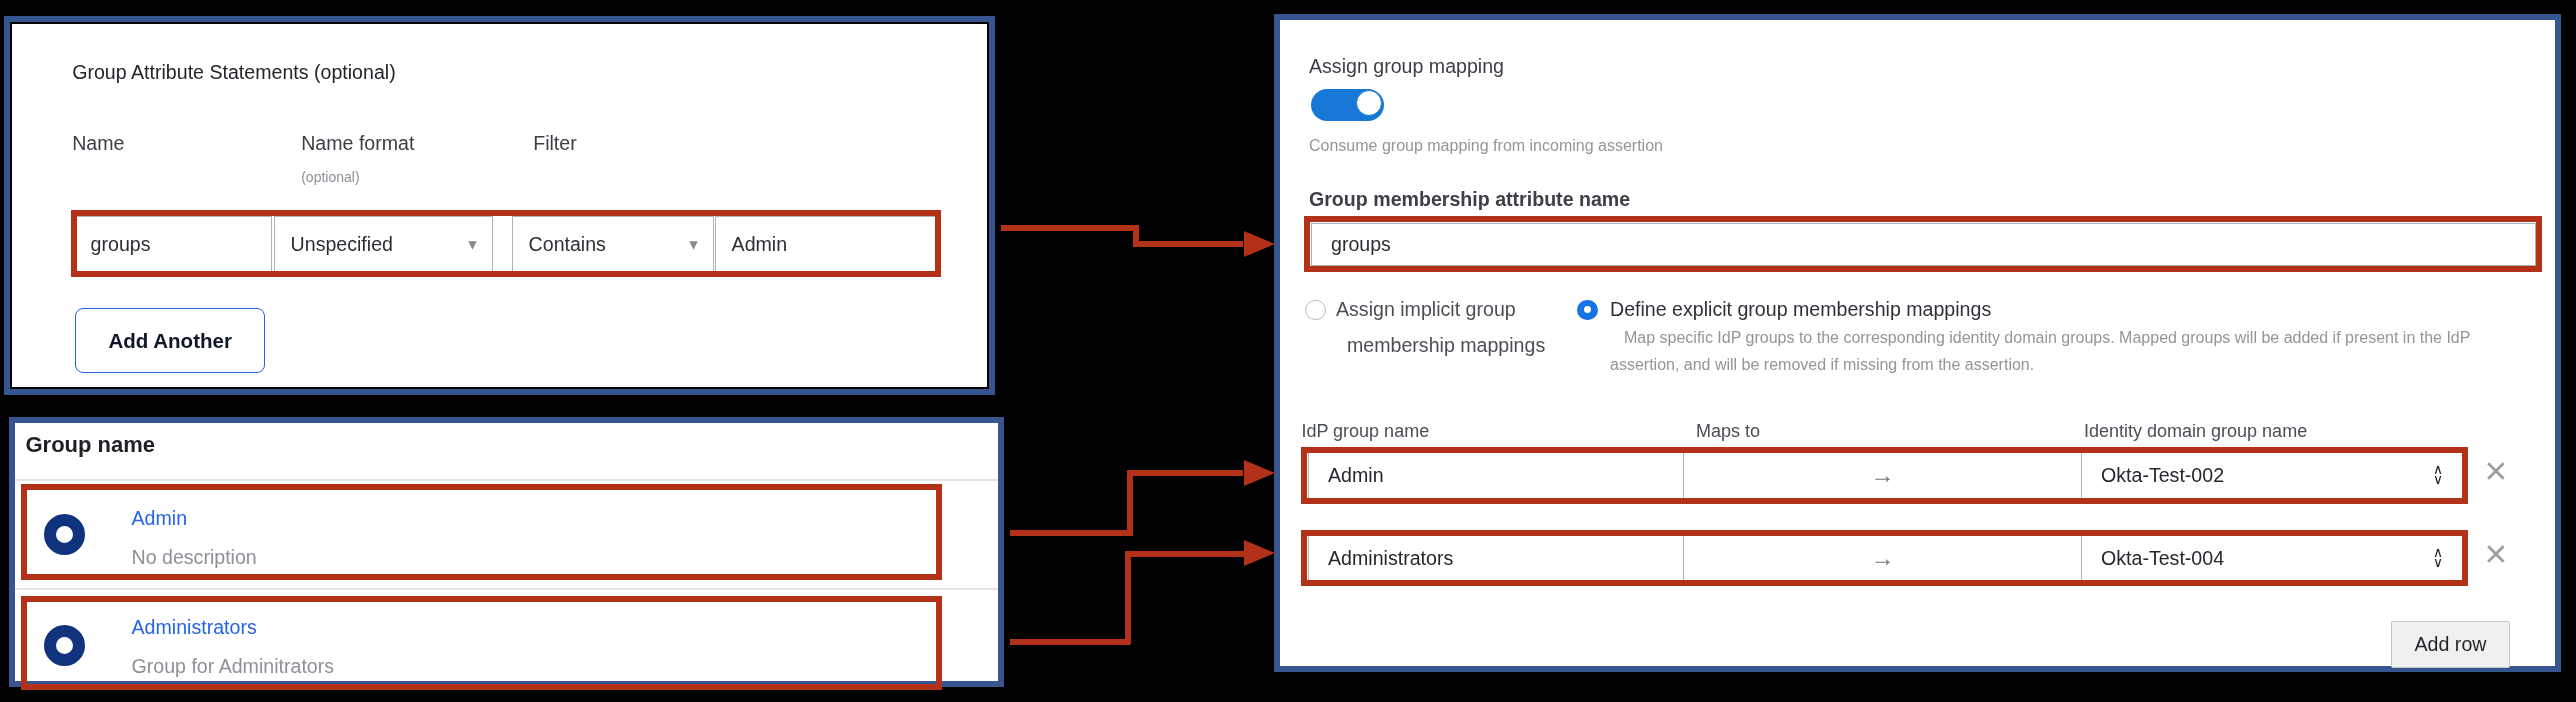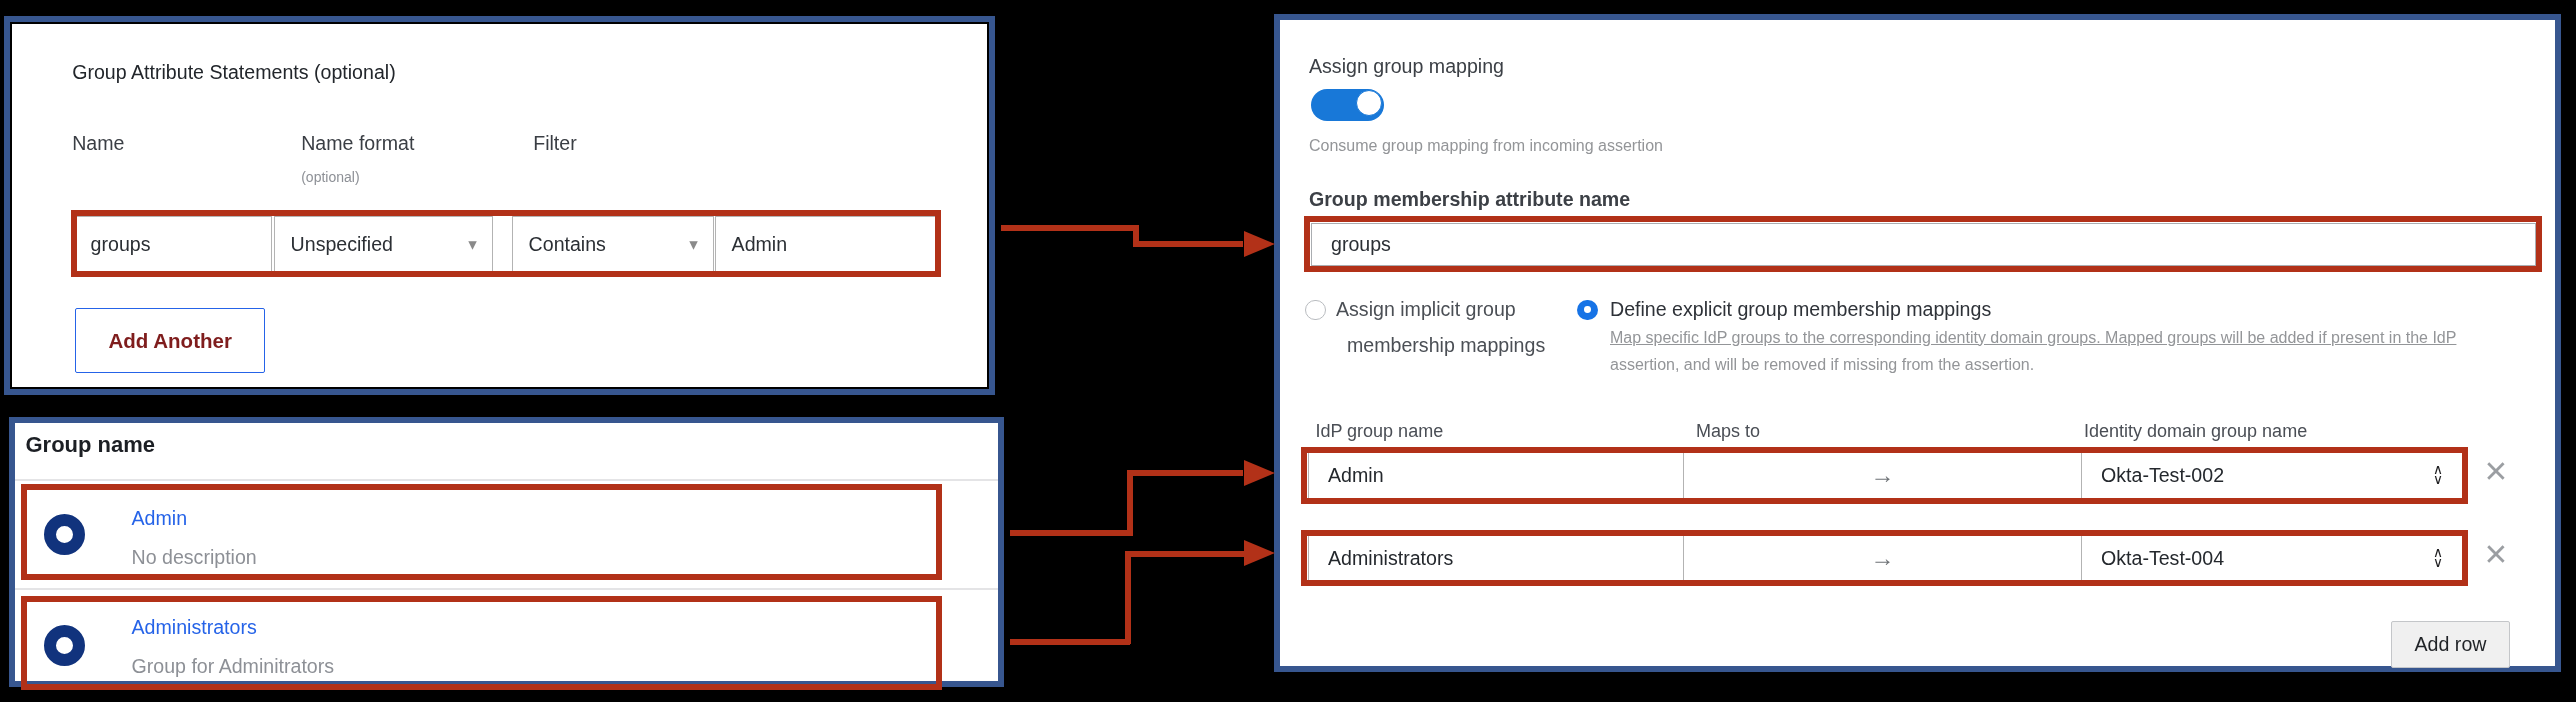--- a/index.html
+++ b/index.html
@@ -14,21 +14,21 @@
   #panel-attr { left:10.2px; top:10.2px; width:979px; height:367px;
     border:2.6px solid #000; box-shadow:0 0 0 6px #37568f;margin-top:12px; }
   .lbl { font-size:19.6px; color:#3a3e44; white-space:nowrap; }
   .lbl-dark { font-size:19.6px; color:#22262b; white-space:nowrap; }
   .lbl-gray { font-size:14px; color:#8d9096; white-space:nowrap; }
   .hl { position:absolute; border:6.8px solid #b23118; pointer-events:none; }
   .fieldbox { position:absolute; height:56px; background:#fff; border:1.7px solid #b3b3b3;
     display:flex; align-items:center; padding:0 15.4px; font-size:19.6px; color:#2b2f34; }
   .fieldbox .chev { margin-left:auto; color:#8a8a8a; font-size:17px; }
   #add-another { position:absolute; left:63px; top:284px; width:190px; height:65px;
-    border:1.7px solid #2563e8; border-radius:2px; background:#fff; color:#7f1d1d;
+    border:1.7px solid #2563e8; border-radius:8px; background:#fff; color:#0f172a;
     font-size:20.5px; font-weight:bold; font-family:"Liberation Sans",sans-serif; cursor:pointer; }
 
   
   #panel-groups { left:8.5px; top:417px; width:995px; height:270px; border:6px solid #37568f; }
   .divider { position:absolute; left:0; width:100%; height:1.7px; background:#e4e4e6; }
   .donut { position:absolute; width:41px; height:41px; border-radius:50%;
     border:12px solid #11337d; background:#fff; }
   .grp-link { position:absolute; font-size:19.6px; color:#2563e8; text-decoration:none; white-space:nowrap; }
   .grp-desc { position:absolute; font-size:19.6px; color:#8d9096; white-space:nowrap; }
 
@@ -131,24 +131,24 @@
     <div class="hl" style="left:24px; top:196px; width:1238px; height:56px;"></div>
 
     <span class="radio off" style="left:25px; top:280px;"></span>
     <div class="abs lbl" style="left:56px; top:278px; color:#4b4f55;">Assign implicit group</div>
     <div class="abs lbl" style="left:67px; top:314px; color:#4b4f55;">membership mappings</div>
 
     <span class="radio on" style="left:297px; top:280px;">
       <span class="dot"></span>
     </span>
     <div class="abs lbl" style="left:330px; top:278px; color:#2e3238;">Define explicit group membership mappings</div>
-    <div class="abs small-gray" style="left:330px; top:309px;text-decoration:underline;">Map specific IdP groups to the corresponding identity domain groups. Mapped groups will be added if present in the IdP</div>
+    <div class="abs small-gray" style="left:344px; top:309px;">Map specific IdP groups to the corresponding identity domain groups. Mapped groups will be added if present in the IdP</div>
     <div class="abs small-gray" style="left:330px; top:336px;">assertion, and will be removed if missing from the assertion.</div>
 
-    <div class="th" style="left:21.4px; top:401px;margin-left:14px;">IdP group name</div>
+    <div class="th" style="left:21.4px; top:401px;">IdP group name</div>
     <div class="th" style="left:416px; top:401px;">Maps to</div>
     <div class="th" style="left:804px; top:401px;">Identity domain group name</div>
 
     <div class="cell c1">
       <span>Admin</span>
     </div>
     <div class="cell c2">
       <span>→</span>
     </div>
     <div class="cell c3">

